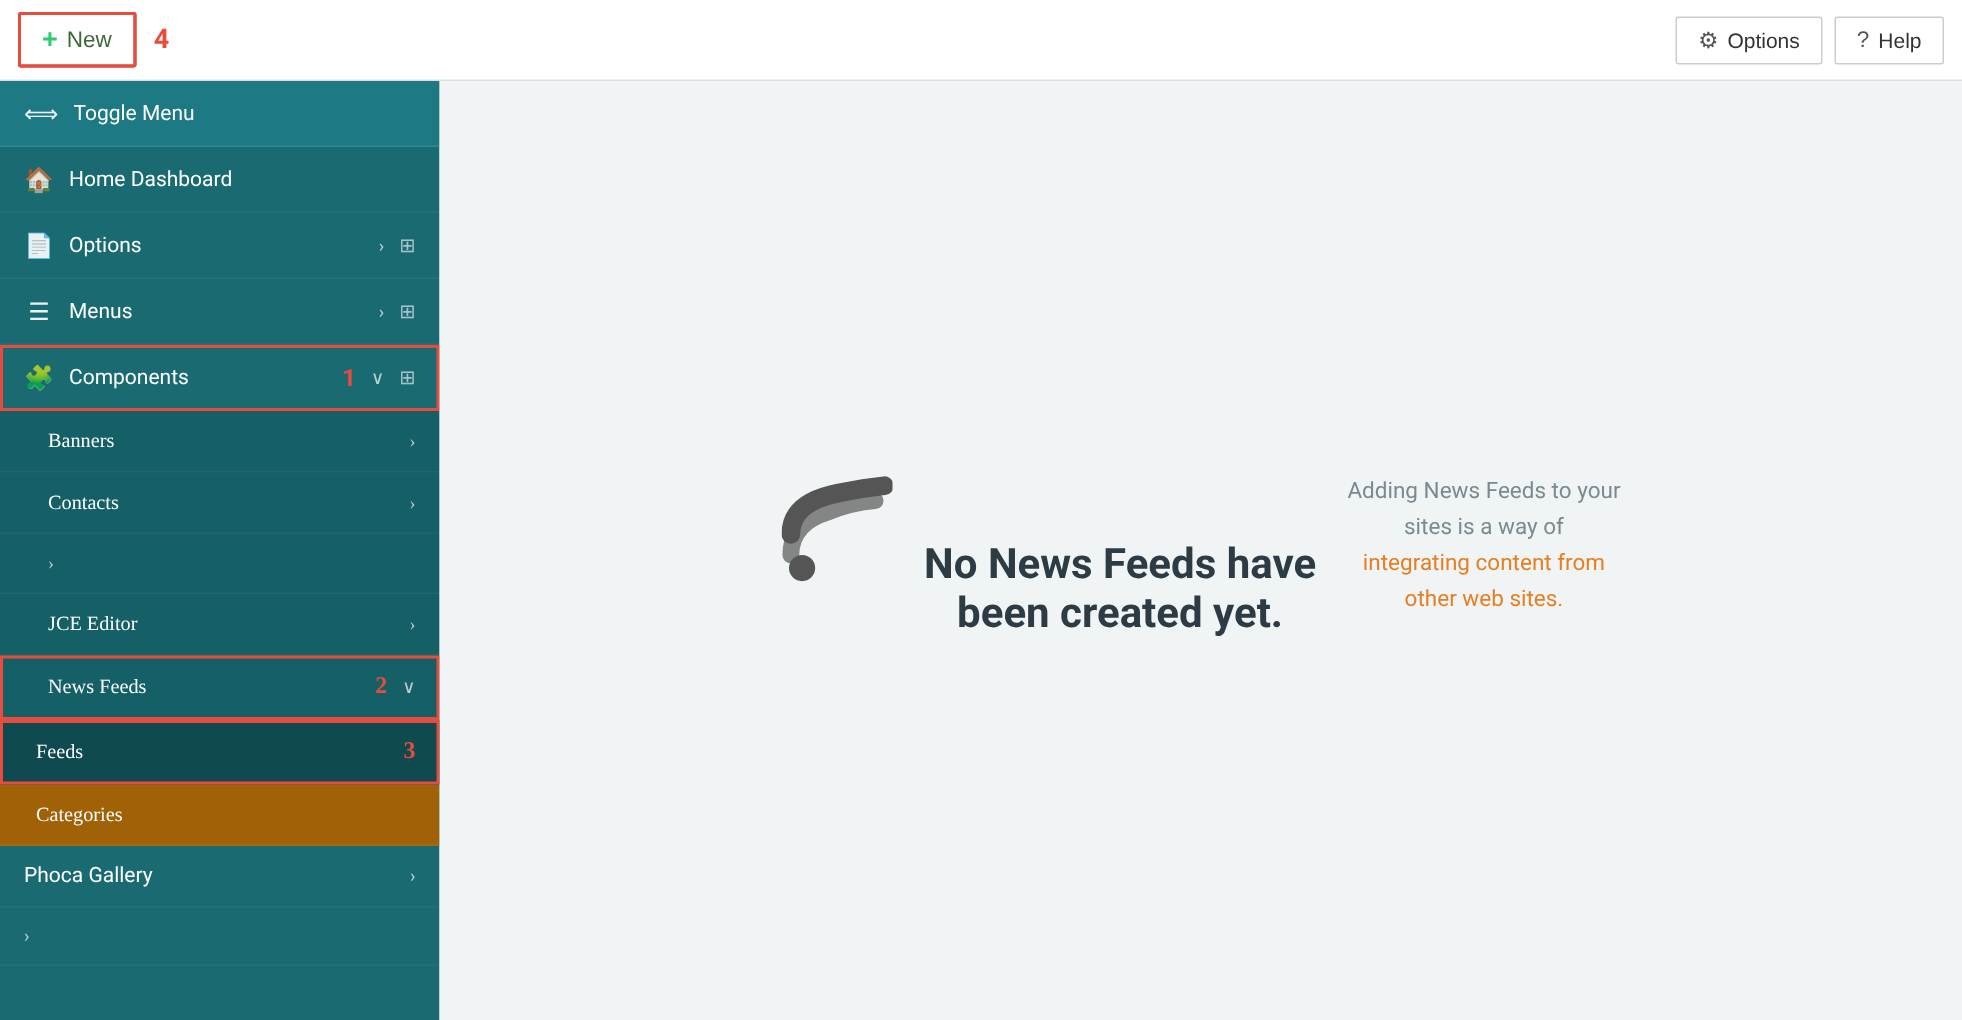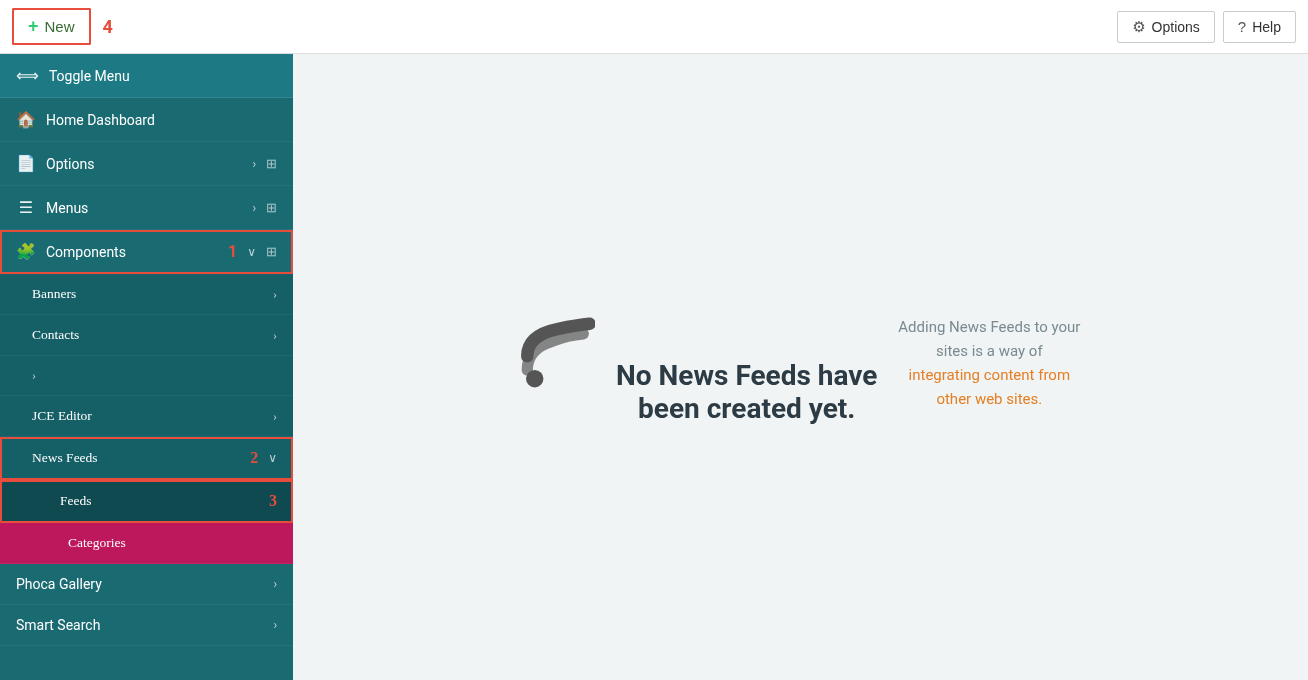--- a/index.html
+++ b/index.html
@@ -45,21 +45,21 @@
     .sidebar-item .icon { font-size: 16px; opacity: 0.9; min-width: 20px; text-align: center; }
     .sidebar-item .label { flex: 1; }
     .sidebar-item .arrow { font-size: 12px; opacity: 0.7; }
     .sidebar-item .grid-icon { font-size: 13px; opacity: 0.6; }
 
     .toggle-menu { background: #1d7a84; border-bottom: 1px solid rgba(255,255,255,0.1); }
 
     
     .sidebar-sub { background: #155f66; font-family: Liberation Serif, serif; }
     .sidebar-sub .sidebar-item { padding-left: 32px; font-size: 13.5px; }
-    .sidebar-sub-sub .sidebar-item { padding-left: 60px; background: #12555c; }
+    .sidebar-sub-sub .sidebar-item { padding-left: 24px; background: #12555c; }
     .sidebar-sub-sub .sidebar-item.selected { background: #0f4a50; }
 
     
     .outlined-red { outline: 2px solid #e74c3c; outline-offset: -2px; }
 
     
     .main-content {
       flex: 1; display: flex; align-items: center; justify-content: center;
       background: #f0f4f5; overflow: auto;
     }
@@ -168,34 +168,33 @@
         <span class="label">News Feeds</span>
         <span style="color:#e74c3c;font-weight:bold;font-size:16px;margin-left:4px;">2</span>
         <span class="arrow">∨</span>
       </div>
 
       <div class="sidebar-sub-sub">
         <div class="sidebar-item selected outlined-red" style="background:#0f4a50; position:relative;">
           <span class="label">Feeds</span>
           <span style="color:#e74c3c;font-weight:bold;font-size:16px;margin-left:4px;">3</span>
         </div>
-        <div class="sidebar-item" style="background:#be185d; padding-left:68px;">
+        <div class="sidebar-item" style="background:#a16207; padding-left:24px;">
           <span class="label">Categories</span>
         </div>
       </div>
     </div>
 
     <div class="sidebar-item">
       <span class="label">Phoca Gallery</span>
       <span class="arrow">›</span>
     </div>
 
 
     <div class="sidebar-item">
-      <span class="label">Smart Search</span>
       <span class="arrow">›</span>
     </div>
 
   </nav>
 
   <main class="main-content">
     <div class="empty-state">
 
       <svg class="rss-icon" viewBox="0 0 120 120" fill="none" xmlns="http://www.w3.org/2000/svg">
         <circle cx="22" cy="98" r="14" fill="#555"></circle>

